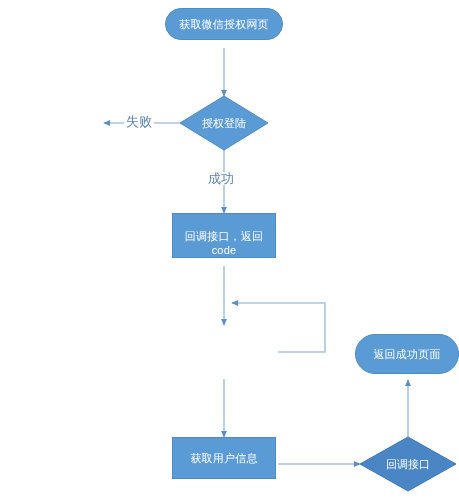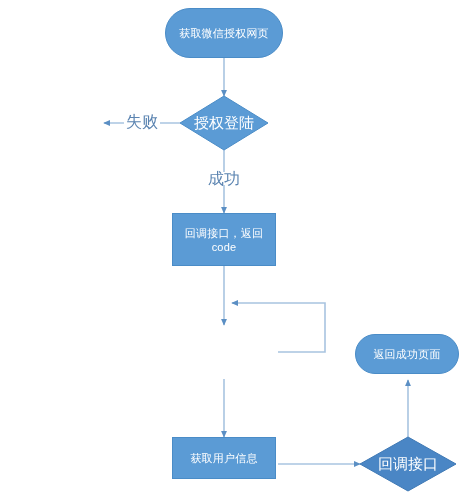--- a/index.html
+++ b/index.html
@@ -72,29 +72,29 @@
   .diamond-label {
     position: absolute;
     left: 0;
     top: 0;
     right: 0;
     bottom: 0;
     display: flex;
     align-items: center;
     justify-content: center;
     color: #ffffff;
-    font-size: 15px;
+    font-size: 11px;
     line-height: 14px;
     text-align: center;
     pointer-events: none;
   }
   .edge-label {
     position: absolute;
     color: #5b84b1;
-    font-size: 16px;
+    font-size: 13px;
     line-height: 13px;
     white-space: nowrap;
     background: #ffffff;
     padding: 0 2px;
   }
   .node-text {
     white-space: pre-line;
     padding: 0 4px;
   }
 </style>
@@ -120,37 +120,37 @@
 
     <path d="M278,352 L325,352 L325,303 L232,303" stroke="#a8c4e0" stroke-width="1.6" fill="none" marker-end="url(#arrow)"></path>
 
     <path d="M224,379 L224,437" stroke="#a8c4e0" stroke-width="1.6" fill="none" marker-end="url(#arrow)"></path>
 
     <path d="M278,464 L360,464" stroke="#a8c4e0" stroke-width="1.6" fill="none" marker-end="url(#arrow)"></path>
 
     <path d="M408,437 L408,380" stroke="#a8c4e0" stroke-width="1.6" fill="none" marker-end="url(#arrow)"></path>
   </svg>
 
-  <div class="node node-stadium" style="left:165px; top:8px; width:118px; height:50px;">
+  <div class="node node-stadium" style="left:165px; top:8px; width:118px; height:32px;">
     <span class="node-text">获取微信授权网页</span>
   </div>
 
   <div class="diamond-wrap" style="left:180px; top:96px; width:88px; height:54px;">
     <svg width="88" height="54" viewBox="0 0 88 54">
       <polygon points="44,0 88,27 44,54 0,27" fill="#5b9bd5" stroke="#4a8cc7" stroke-width="1"></polygon>
     </svg>
     <div class="diamond-label">授权登陆</div>
   </div>
 
 
   <div class="edge-label" style="left:124px; top:115px;">失败</div>
 
   <div class="edge-label" style="left:206px; top:172px;text-align:right;">成功</div>
 
-  <div class="node node-rect" style="left:172px; top:213px; width:104px; height:53px;">
+  <div class="node node-rect" style="left:172px; top:213px; width:104px; height:45px;align-items:flex-end;">
     <span class="node-text">回调接口，返回
 code</span>
   </div>
 
 
 
   <div class="node node-stadium" style="left:355px; top:334px; width:104px; height:40px;text-align:right;">
     <span class="node-text">返回成功页面</span>
   </div>
 

